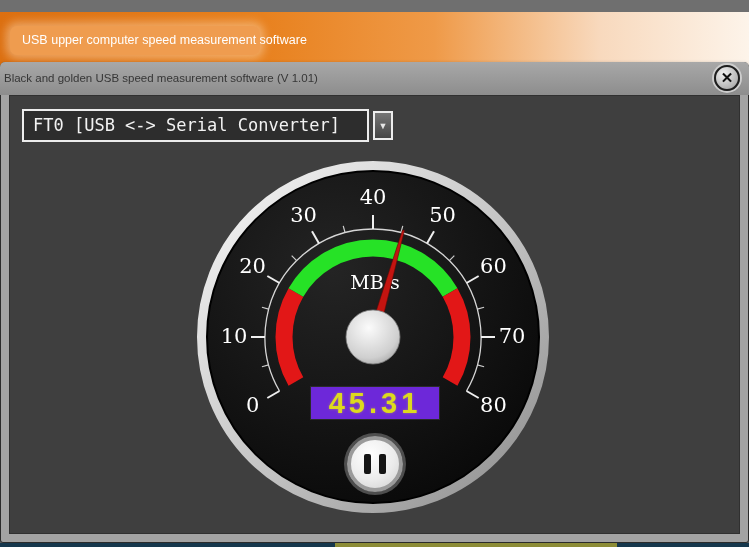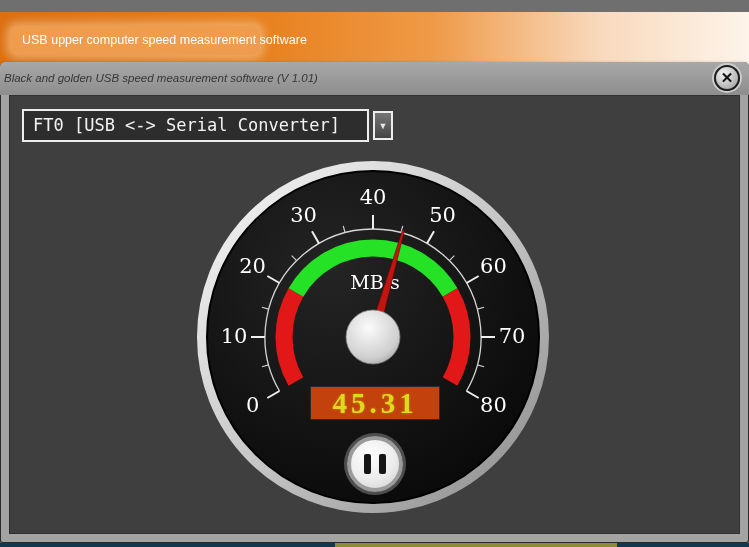--- a/index.html
+++ b/index.html
@@ -13,21 +13,21 @@
   .banner-tab { position:absolute; left:10px; top:14px; width:250px; height:29px;
     background:#ef9c4f; border-radius:7px; box-shadow:0 0 10px 4px rgba(253,228,200,.45);
     color:#ffffff; font-size:12.5px; line-height:29px; padding-left:12px; white-space:nowrap; }
 
   
   .window { position:absolute; left:0; top:62px; width:749px; height:481px;
     background:#a3a3a3; border:1px solid #2b2b2b; border-radius:5px 5px 3px 3px;
     box-shadow:0 2px 4px rgba(0,0,0,.4); }
   .titlebar { position:absolute; left:0; top:62px; width:749px; height:33px;
     background:linear-gradient(180deg,#a8a8a8,#8d8d8d); border-radius:5px 5px 0 0;
-    color:#363636; font-size:11.5px; line-height:33px; padding-left:4px;font-style:italic; }
+    color:#363636; font-size:11.5px; line-height:33px; padding-left:4px; }
   .close-btn { position:absolute; left:714px; top:65px; width:26px; height:26px;
     border-radius:50%; border:2px solid #1e1e1e;
     background:radial-gradient(circle at 35% 30%, #f2f2f2 0%, #c2c2c2 55%, #9a9a9a 100%);
     box-shadow:0 0 0 2px #cdcdcd, 0 1px 2px rgba(0,0,0,.5);
     color:#111; font-size:15px; font-weight:bold; text-align:center; line-height:22px; cursor:pointer; }
   .panel { position:absolute; left:9px; top:95px; width:731px; height:439px;
     background:#3f3f3f; border:1px solid #303030; }
 
   
   .dropdown { position:absolute; left:22px; top:109px; display:flex; align-items:center; }
@@ -35,22 +35,22 @@
     color:#f2f2f2; font-family:"DejaVu Sans Mono", monospace; font-size:17px;
     line-height:28px; padding-left:9px; white-space:nowrap; }
   .dd-btn { width:20px; height:29px; margin-left:4px; border:2px solid #ededed;
     background:linear-gradient(180deg,#767676,#454545); display:flex;
     align-items:center; justify-content:center; color:#e6e6e6; font-size:9px; cursor:pointer; }
 
   
   .gauge-wrap { position:absolute; left:185px; top:149px; width:376px; height:376px; }
   .gauge-svg  { position:absolute; left:0; top:0; width:376px; height:376px; }
   .digital-display { position:absolute; left:125px; top:237px; width:130px; height:34px;
-    background:#c2410c; border:1px solid #2a2a2a; text-align:center;
-    font-family:Liberation Serif, serif; font-weight:bold; font-size:29px;
+    background:#6d28d9; border:1px solid #2a2a2a; text-align:center;
+    font-family:Liberation Sans, sans-serif; font-weight:bold; font-size:29px;
     line-height:32px; letter-spacing:4px; color:#ddda1e; text-shadow:0 0 3px rgba(220,220,30,.45); }
   .pause-btn { position:absolute; left:162px; top:287px; width:56px; height:56px;
     border-radius:50%; border:4px solid #9b9b9b;
     background:radial-gradient(circle at 40% 32%, #ffffff 0%, #ececec 55%, #cfcfcf 100%);
     box-shadow:0 0 0 3px #4e4e4e; display:flex; align-items:center; justify-content:center;
     gap:8px; cursor:pointer; }
   .pause-bar { width:7px; height:20px; background:#151515; border-radius:2px; }
 
   
   .bottom-strip { position:absolute; left:0; top:543px; width:749px; height:4px; background:#15374d; }

